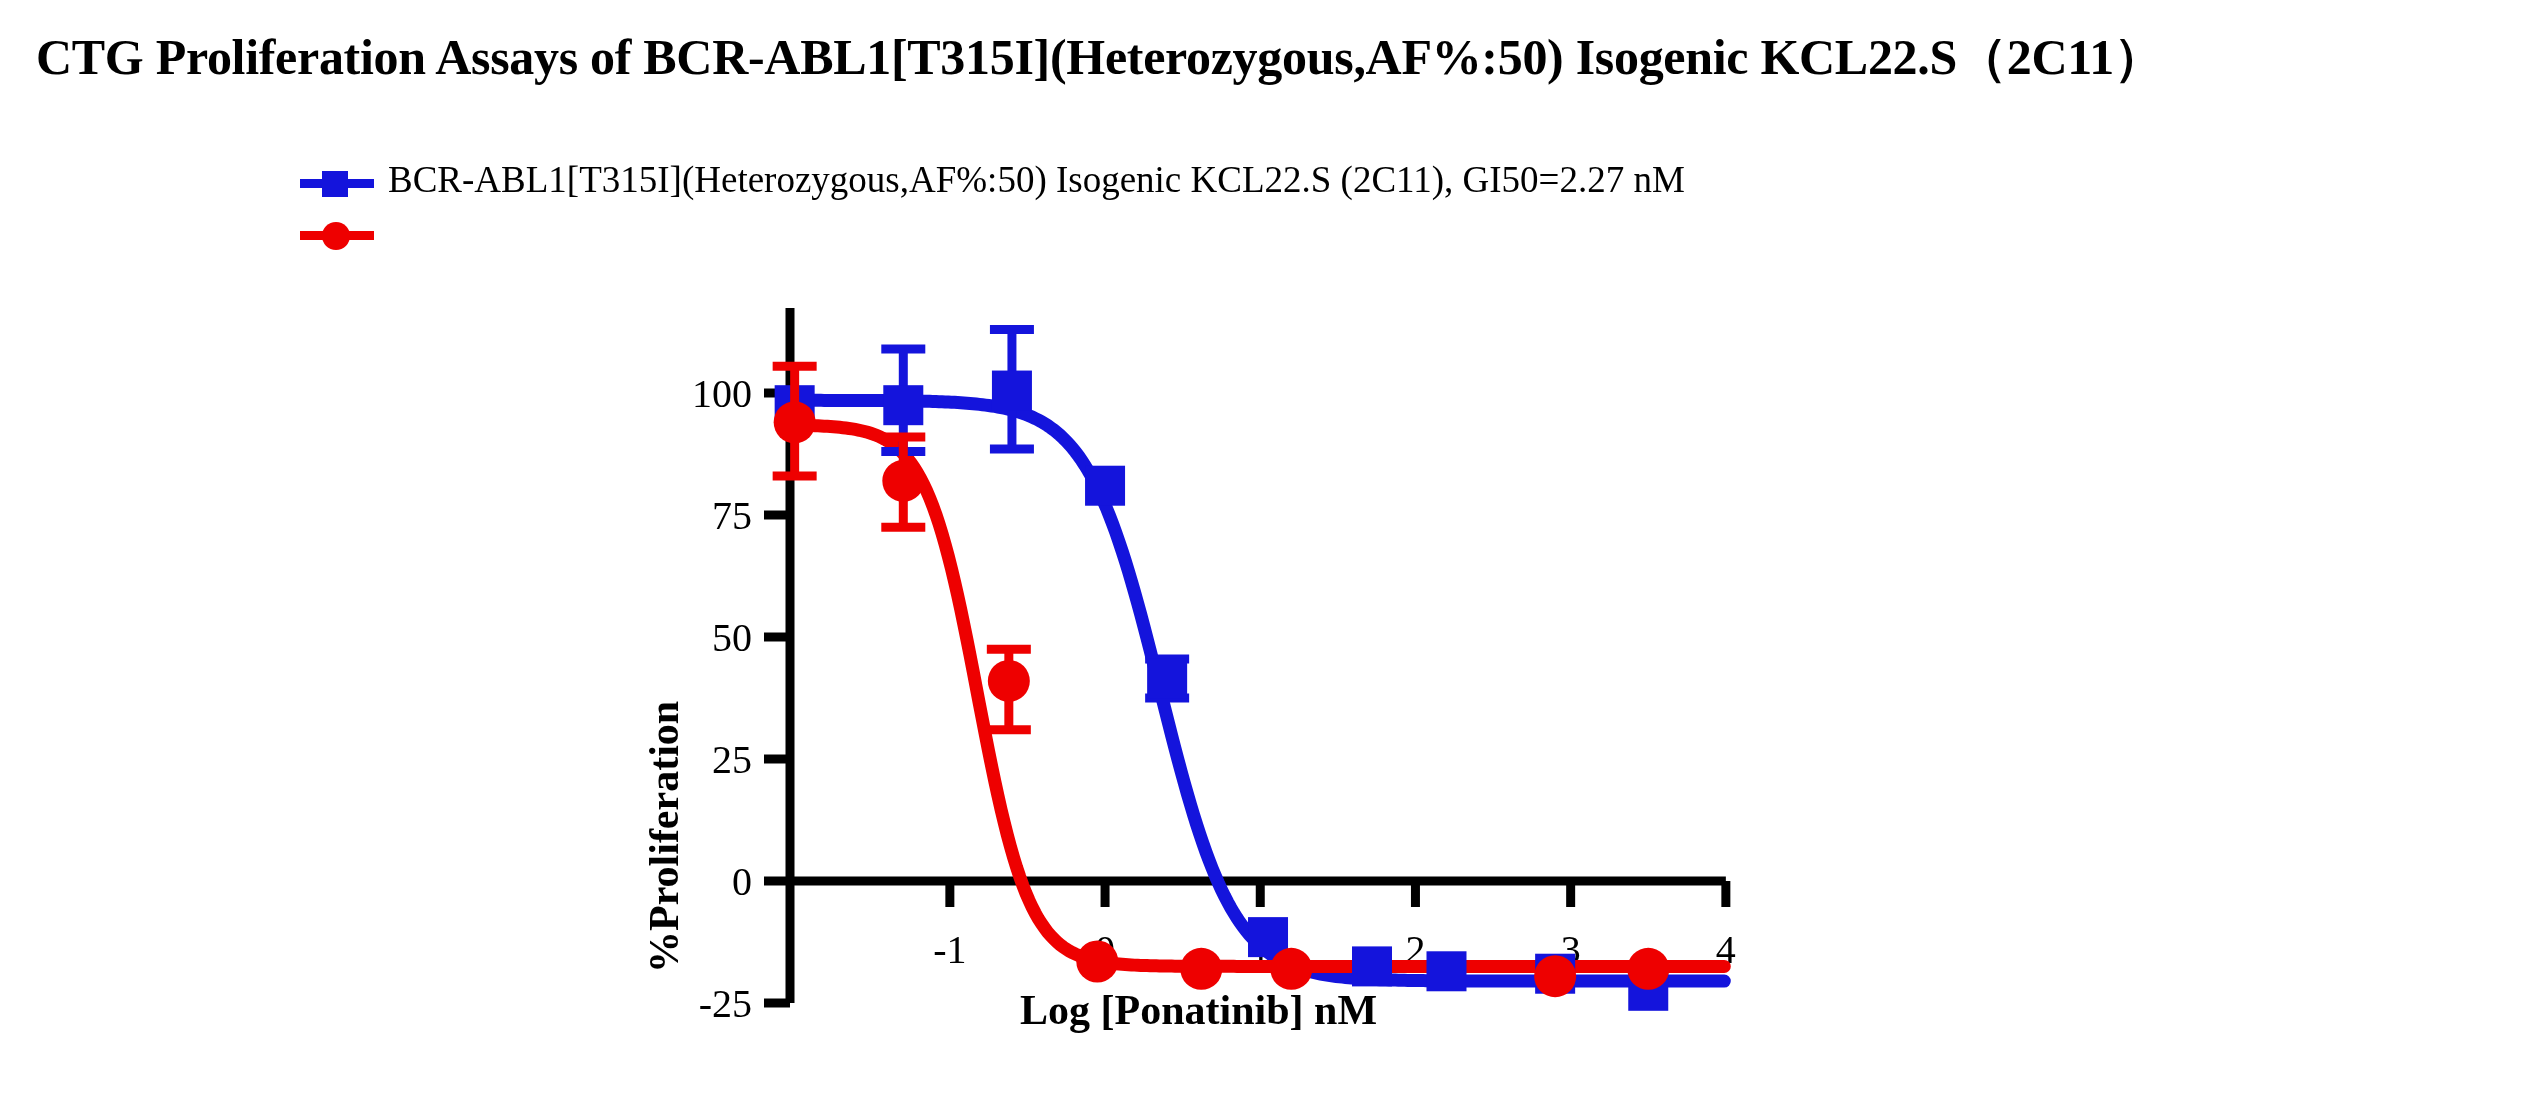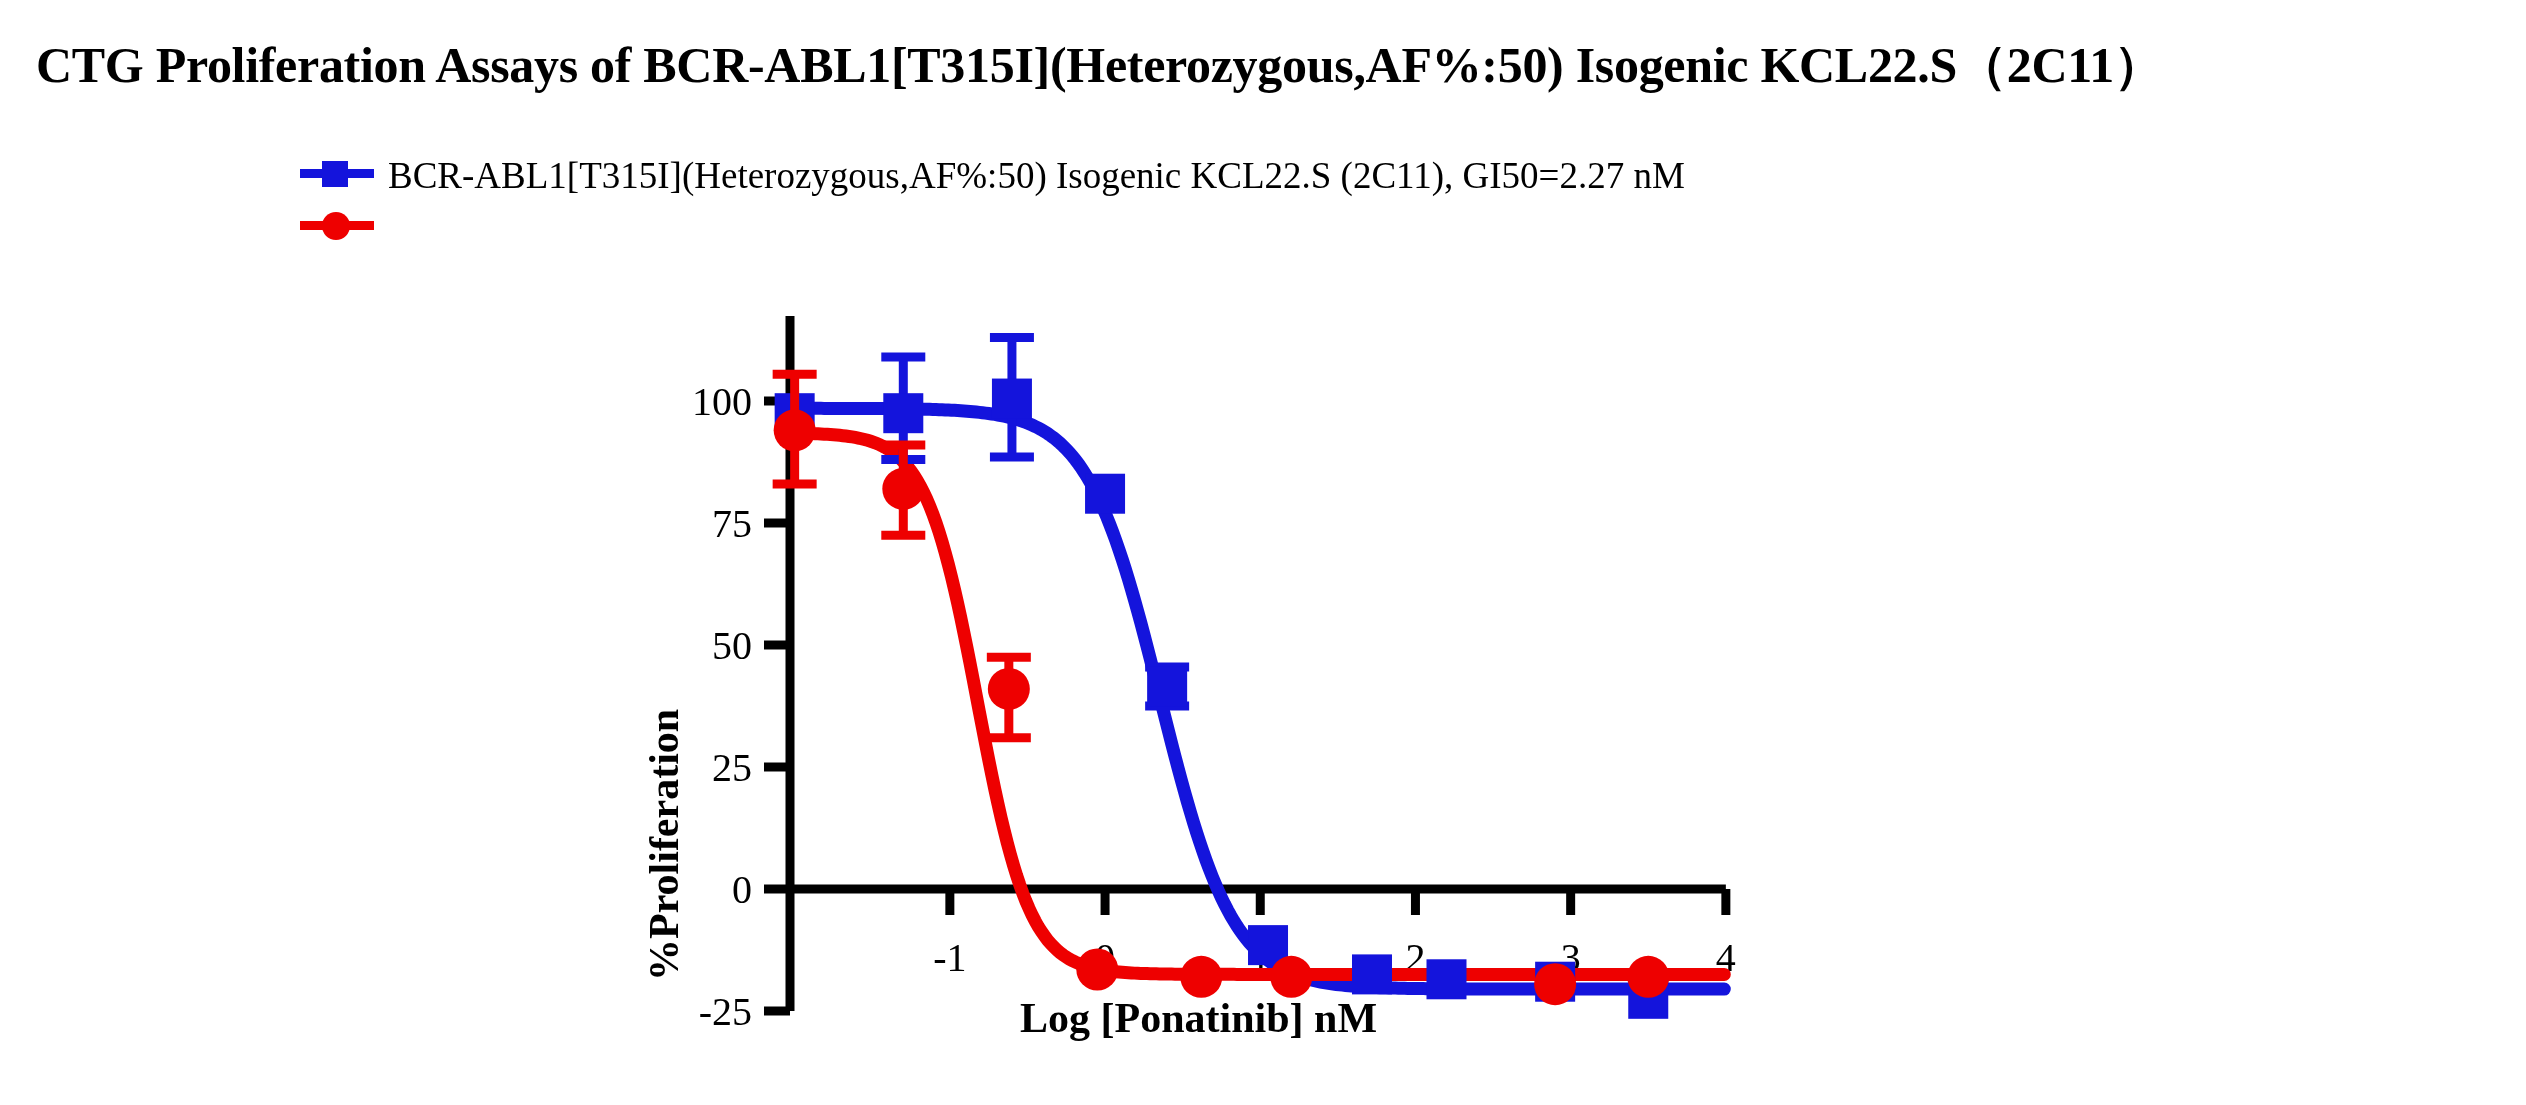--- a/index.html
+++ b/index.html
@@ -11,42 +11,42 @@
     width: 2526px;
     height: 1105px;
     font-family: "Liberation Serif", "DejaVu Serif", serif;
     color: #000000;
     overflow: hidden;
     position: relative;
   }
   #figure {
     position: absolute;
     left: 0;
-    top: 16px;
+    top: 8px;
     width: 2526px;
     height: 944px;
   }
   .chart-title {
     position: absolute;
     left: 36px;
     top: 16px;
     font-size: 50px;
     font-weight: bold;
     letter-spacing: -0.3px;
     white-space: nowrap;
     font-family: "Liberation Serif", "DejaVu Serif", serif;
   }
   .legend {
     position: absolute;
     left: 300px;
     top: 140px;
   }
   .legend-row {
     display: flex;
-    align-items: flex-start;
+    align-items: flex-end;
     height: 52px;
     white-space: nowrap;
   }
   .legend-swatch {
     width: 74px;
     height: 34px;
     position: relative;
     flex: 0 0 auto;
     margin-right: 14px;
   }

